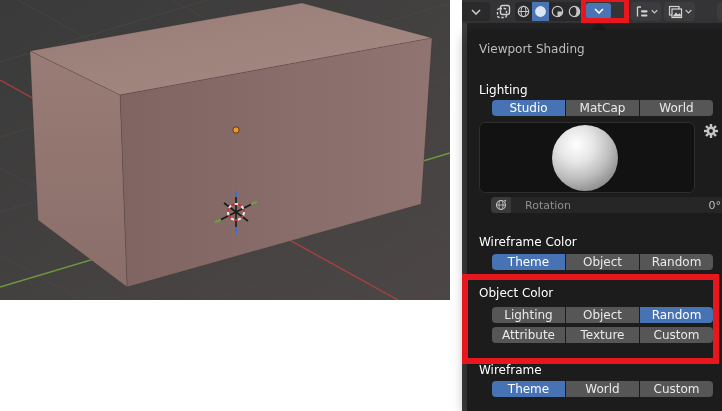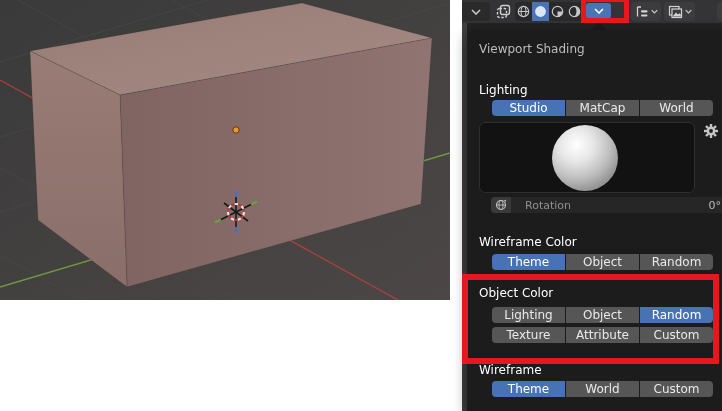--- a/index.html
+++ b/index.html
@@ -248,22 +248,22 @@
         <div class="seg">Random</div>
       </div>
 
       <div class="sec-label" style="top:256px;">Object Color</div>
       <div class="seg-row" style="top:277px;">
         <div class="seg">Lighting</div>
         <div class="seg">Object</div>
         <div class="seg sel">Random</div>
       </div>
       <div class="seg-row" style="top:297px;">
+        <div class="seg">Attribute</div>
         <div class="seg">Texture</div>
-        <div class="seg">Attribute</div>
         <div class="seg">Custom</div>
       </div>
 
       <div class="sec-label" style="top:333px;">Wireframe</div>
       <div class="seg-row" style="top:351px;">
         <div class="seg sel">Theme</div>
         <div class="seg">World</div>
         <div class="seg">Custom</div>
       </div>
     </div>

